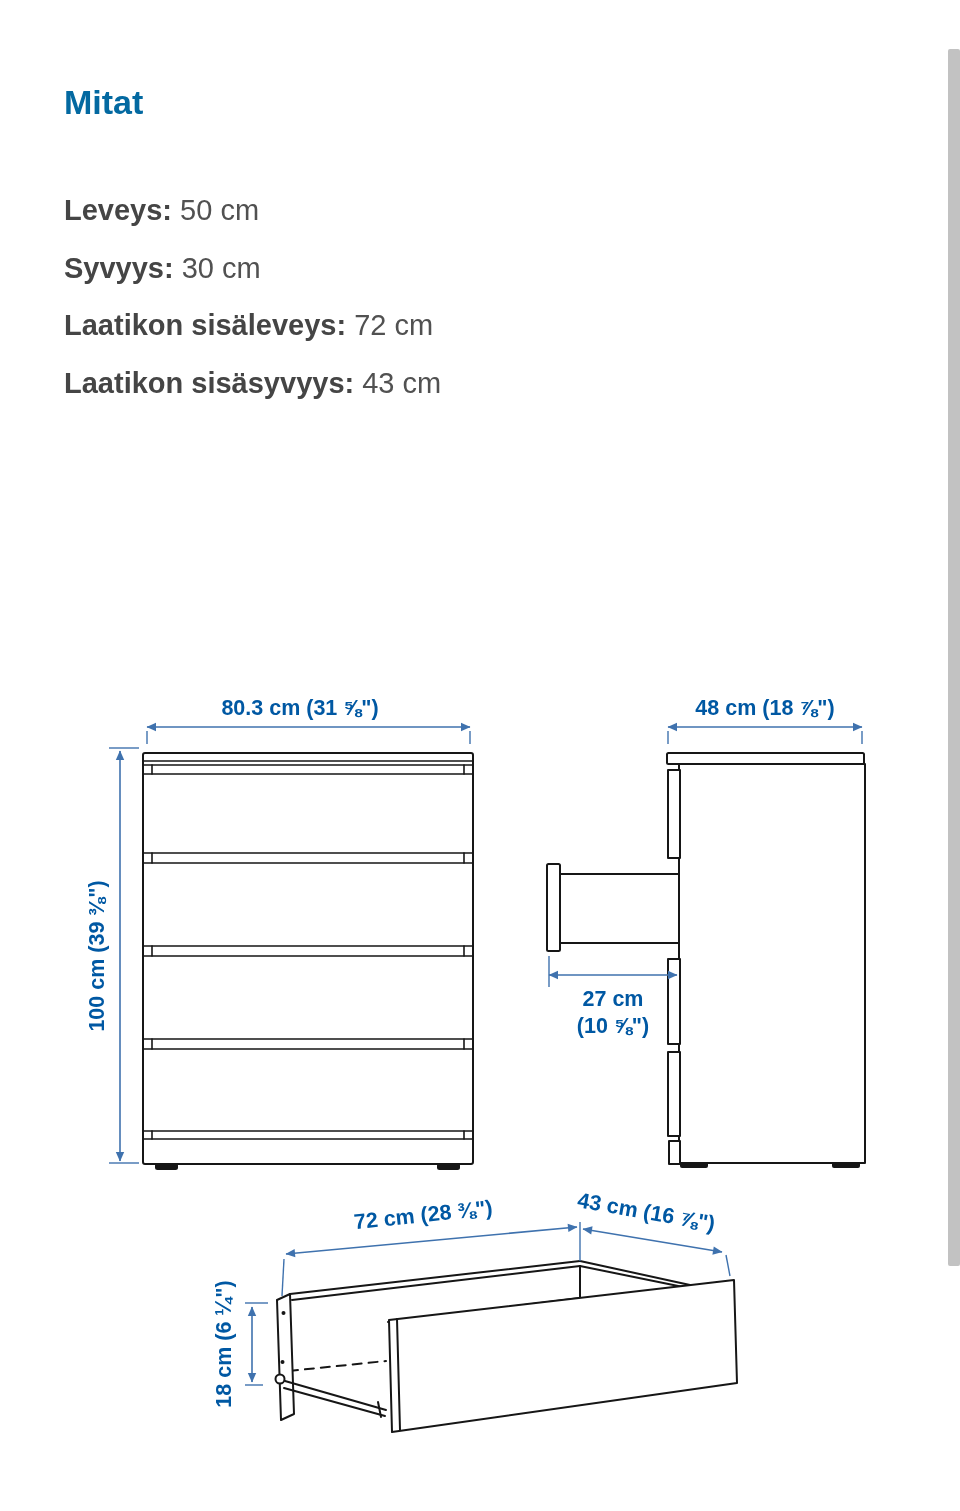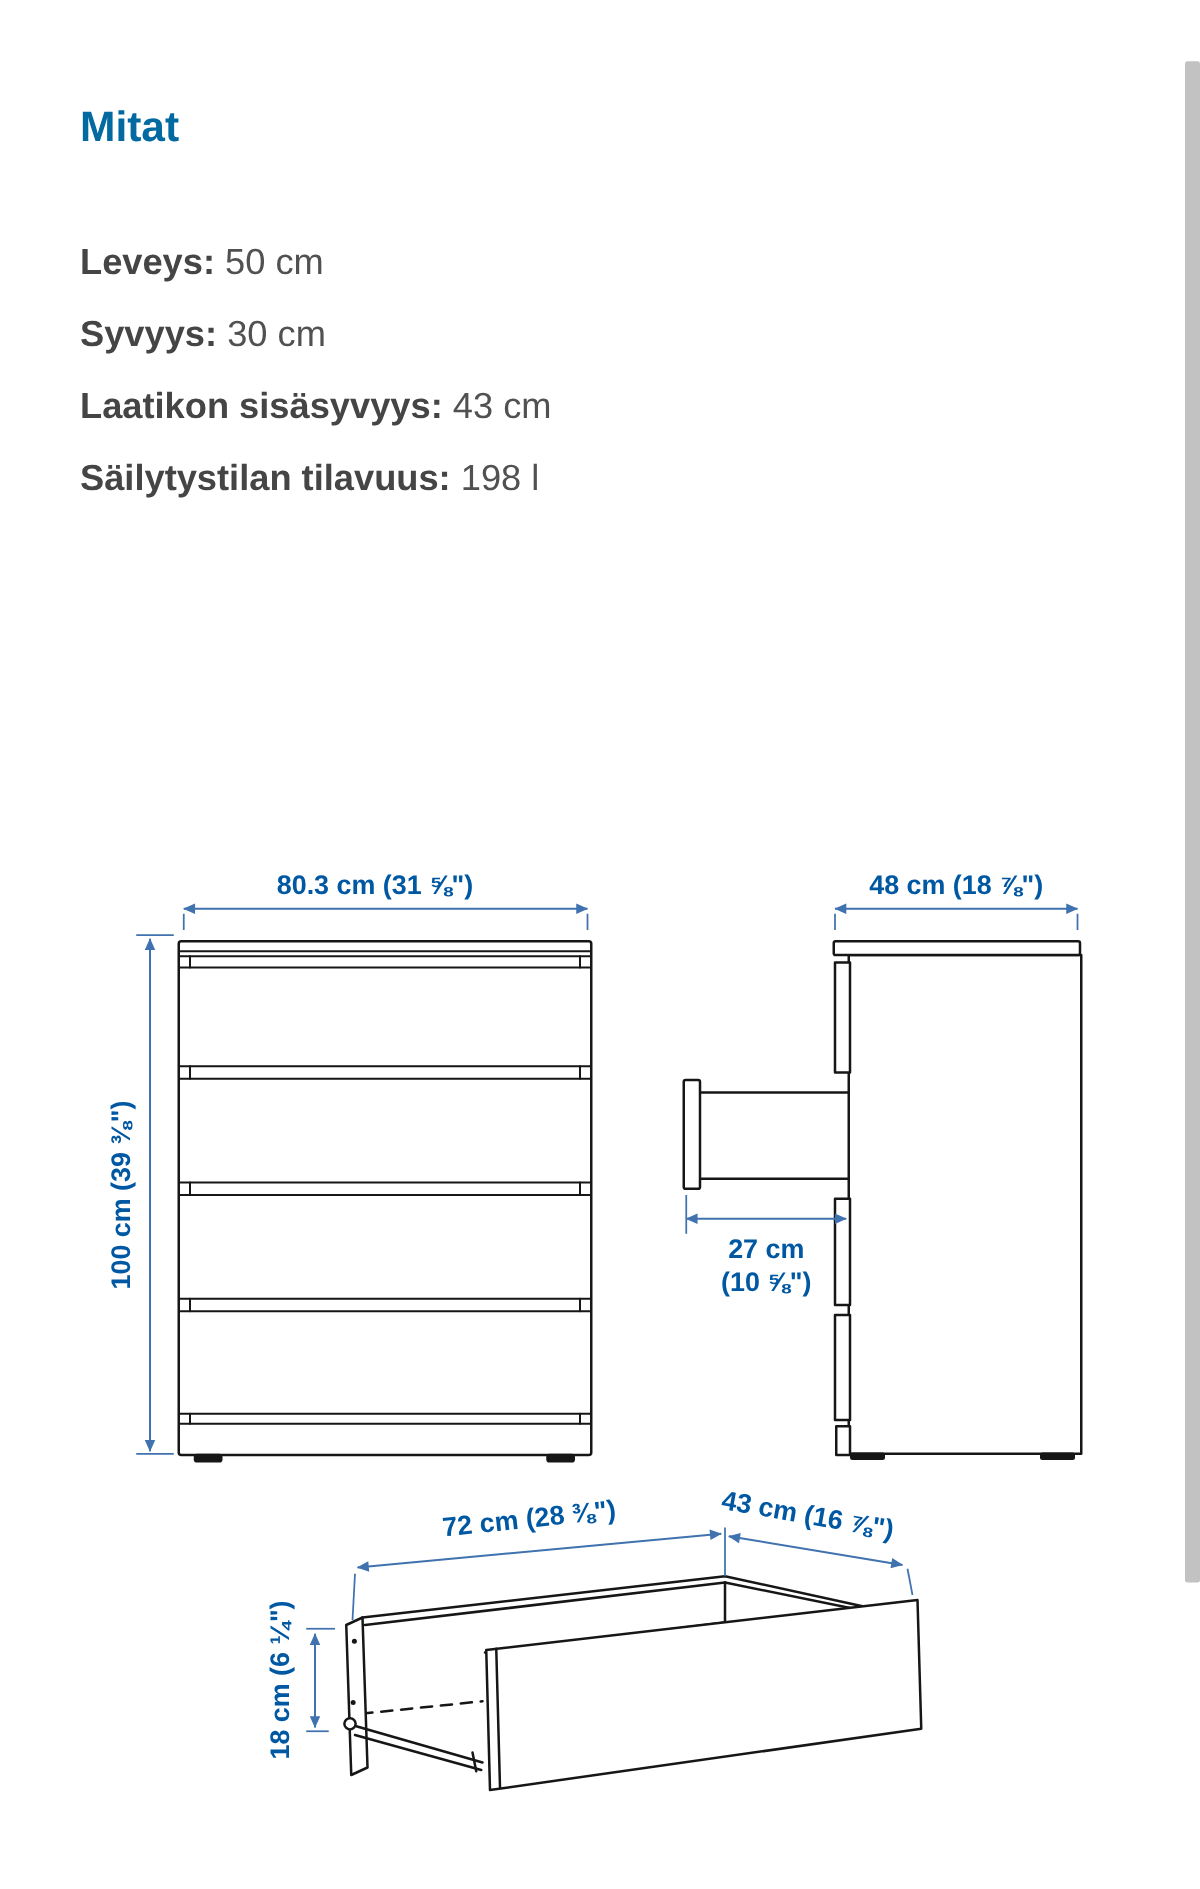--- a/index.html
+++ b/index.html
@@ -36,22 +36,22 @@
   }
 </style>
 </head>
 <body>
 
 <h1 class="page-title">Mitat</h1>
 
 <div class="dim-list">
   <div class="dim-row"><span class="lbl">Leveys:</span> <span class="val">50 cm</span></div>
   <div class="dim-row"><span class="lbl">Syvyys:</span> <span class="val">30 cm</span></div>
+  <div class="dim-row"><span class="lbl">Laatikon sisäleveys:</span> <span class="val">72 cm</span></div>
   <div class="dim-row"><span class="lbl">Laatikon sisäsyvyys:</span> <span class="val">43 cm</span></div>
-  <div class="dim-row"><span class="lbl">Säilytystilan tilavuus:</span> <span class="val">198 l</span></div>
 </div>
 
 <svg width="960" height="1511" viewBox="0 0 960 1511">
   <defs>
     <marker id="arr" viewBox="0 0 10 10" refX="9.5" refY="5" markerWidth="11" markerHeight="9.5" orient="auto-start-reverse" markerUnits="userSpaceOnUse">
       <path d="M0,0.6 L10,5 L0,9.4 Z" fill="#3f72ae"></path>
     </marker>
   </defs>
 
   <g>

